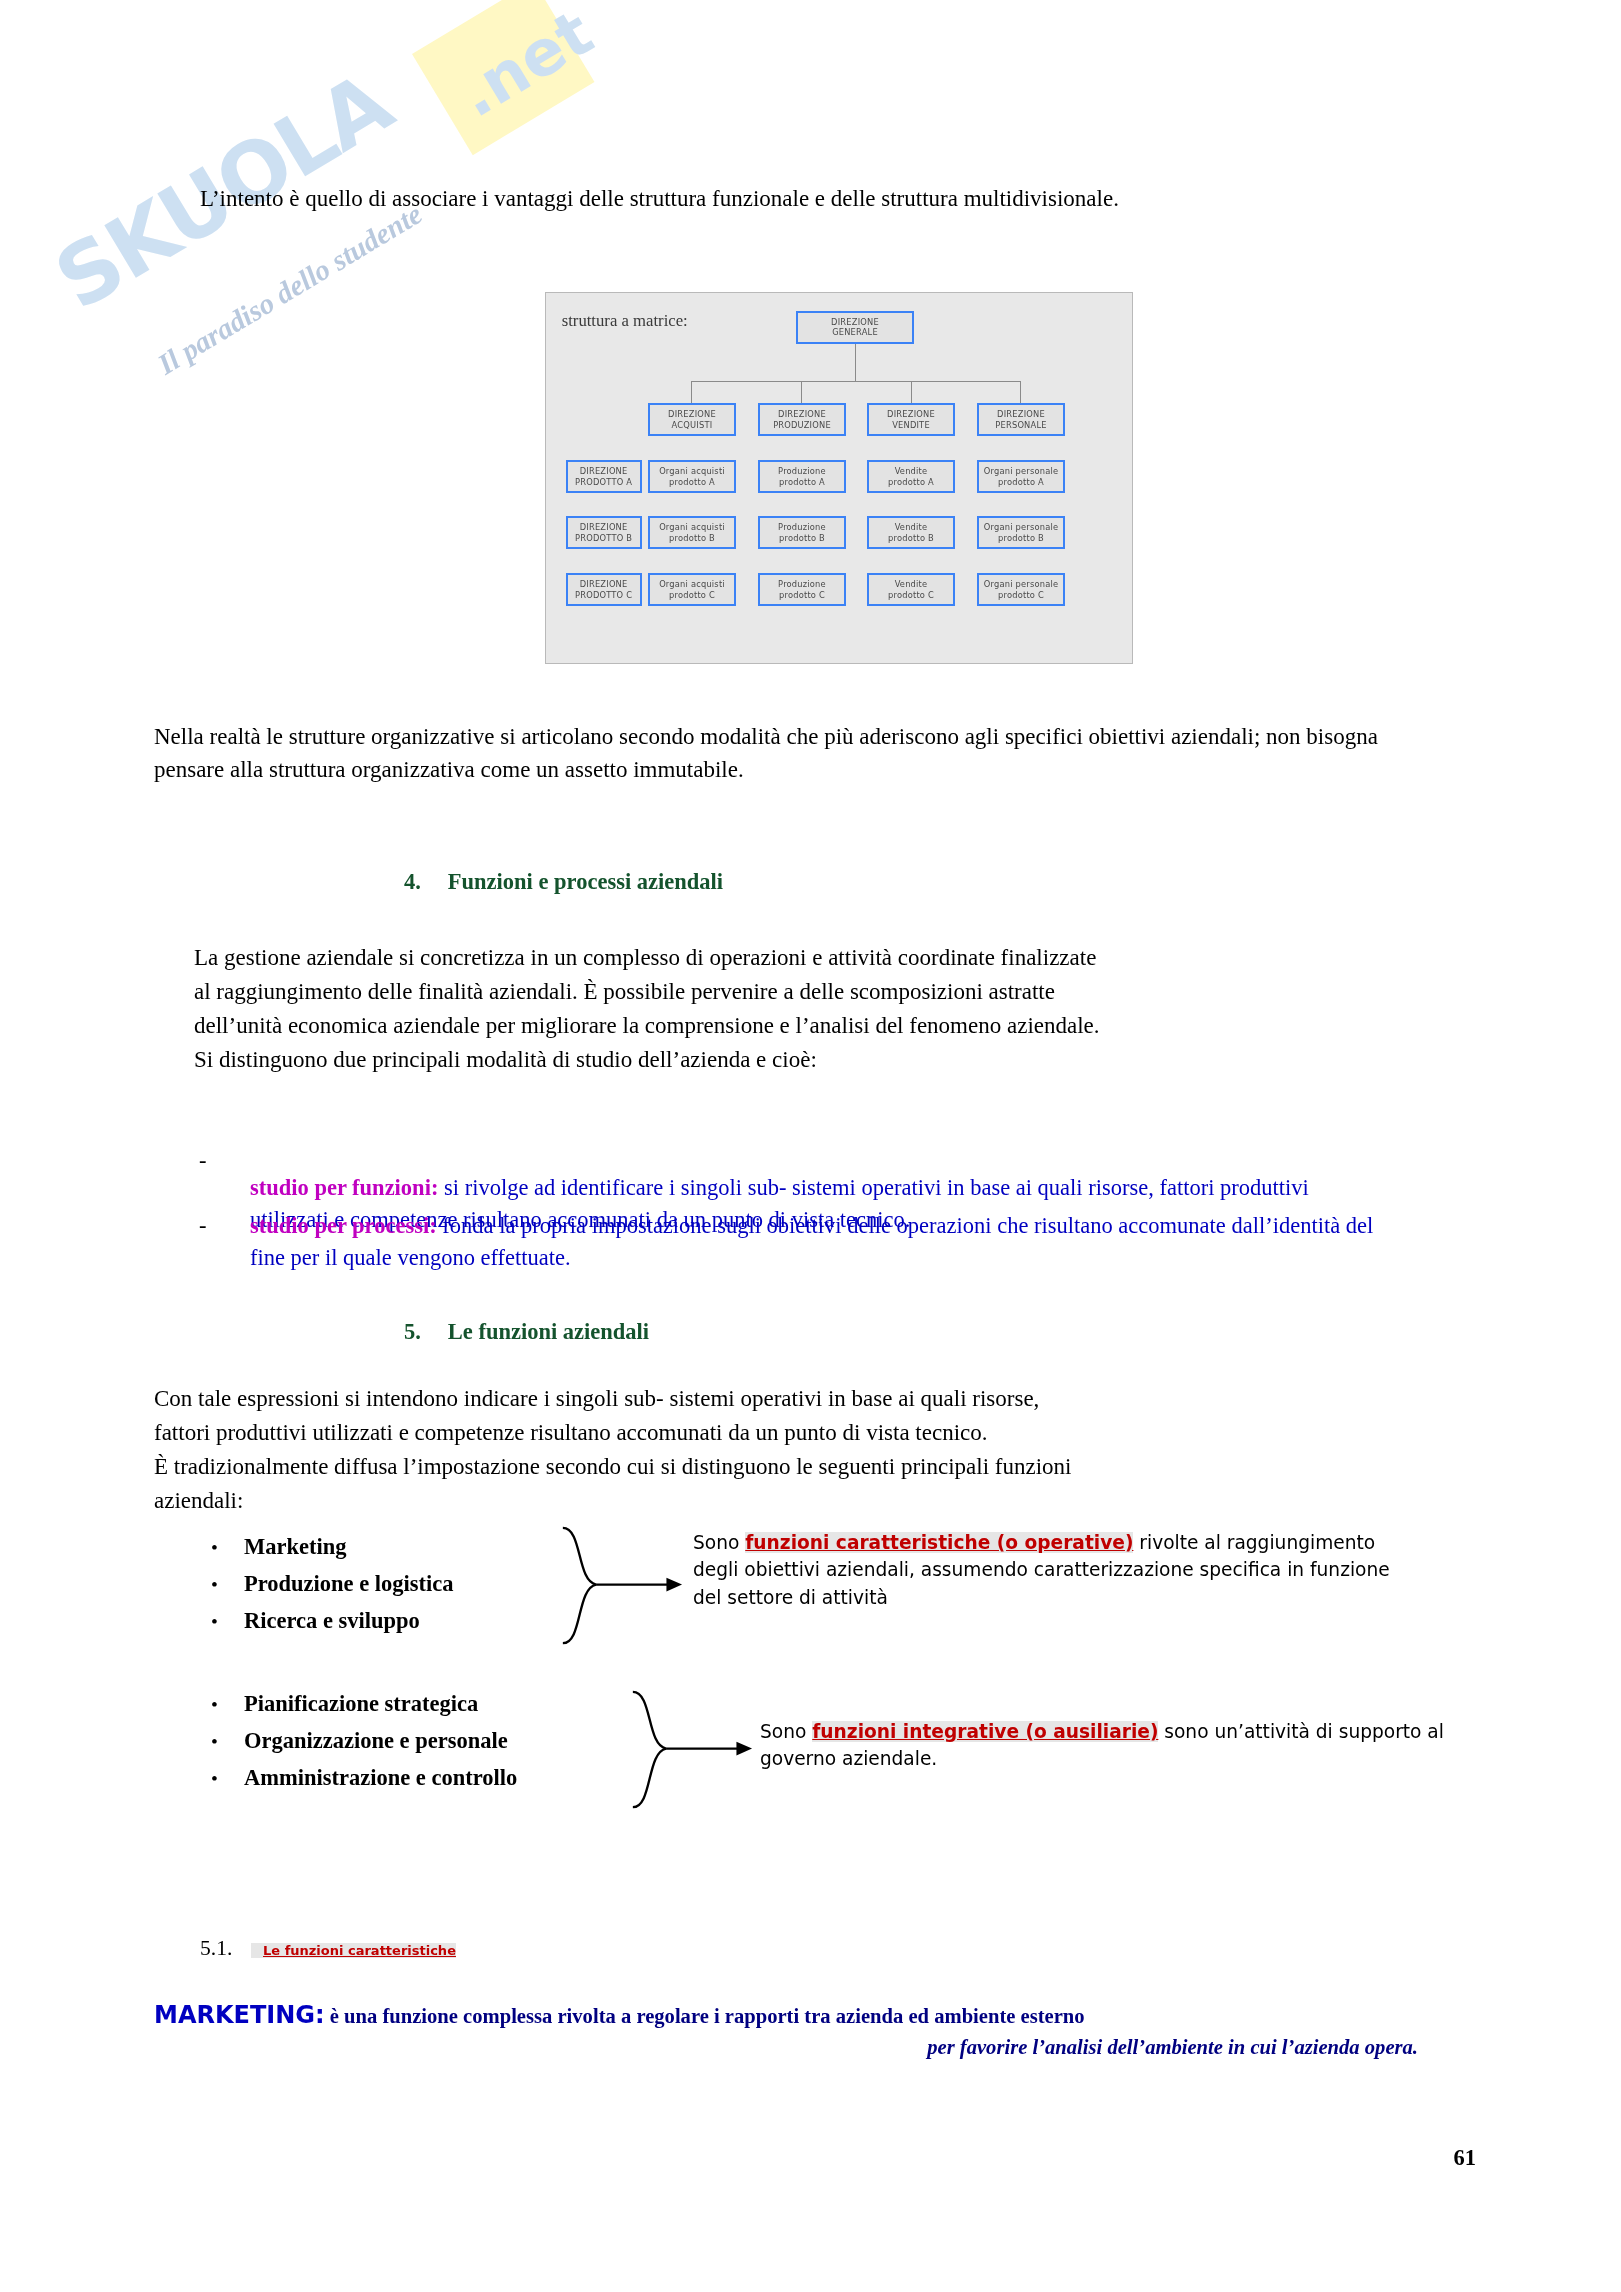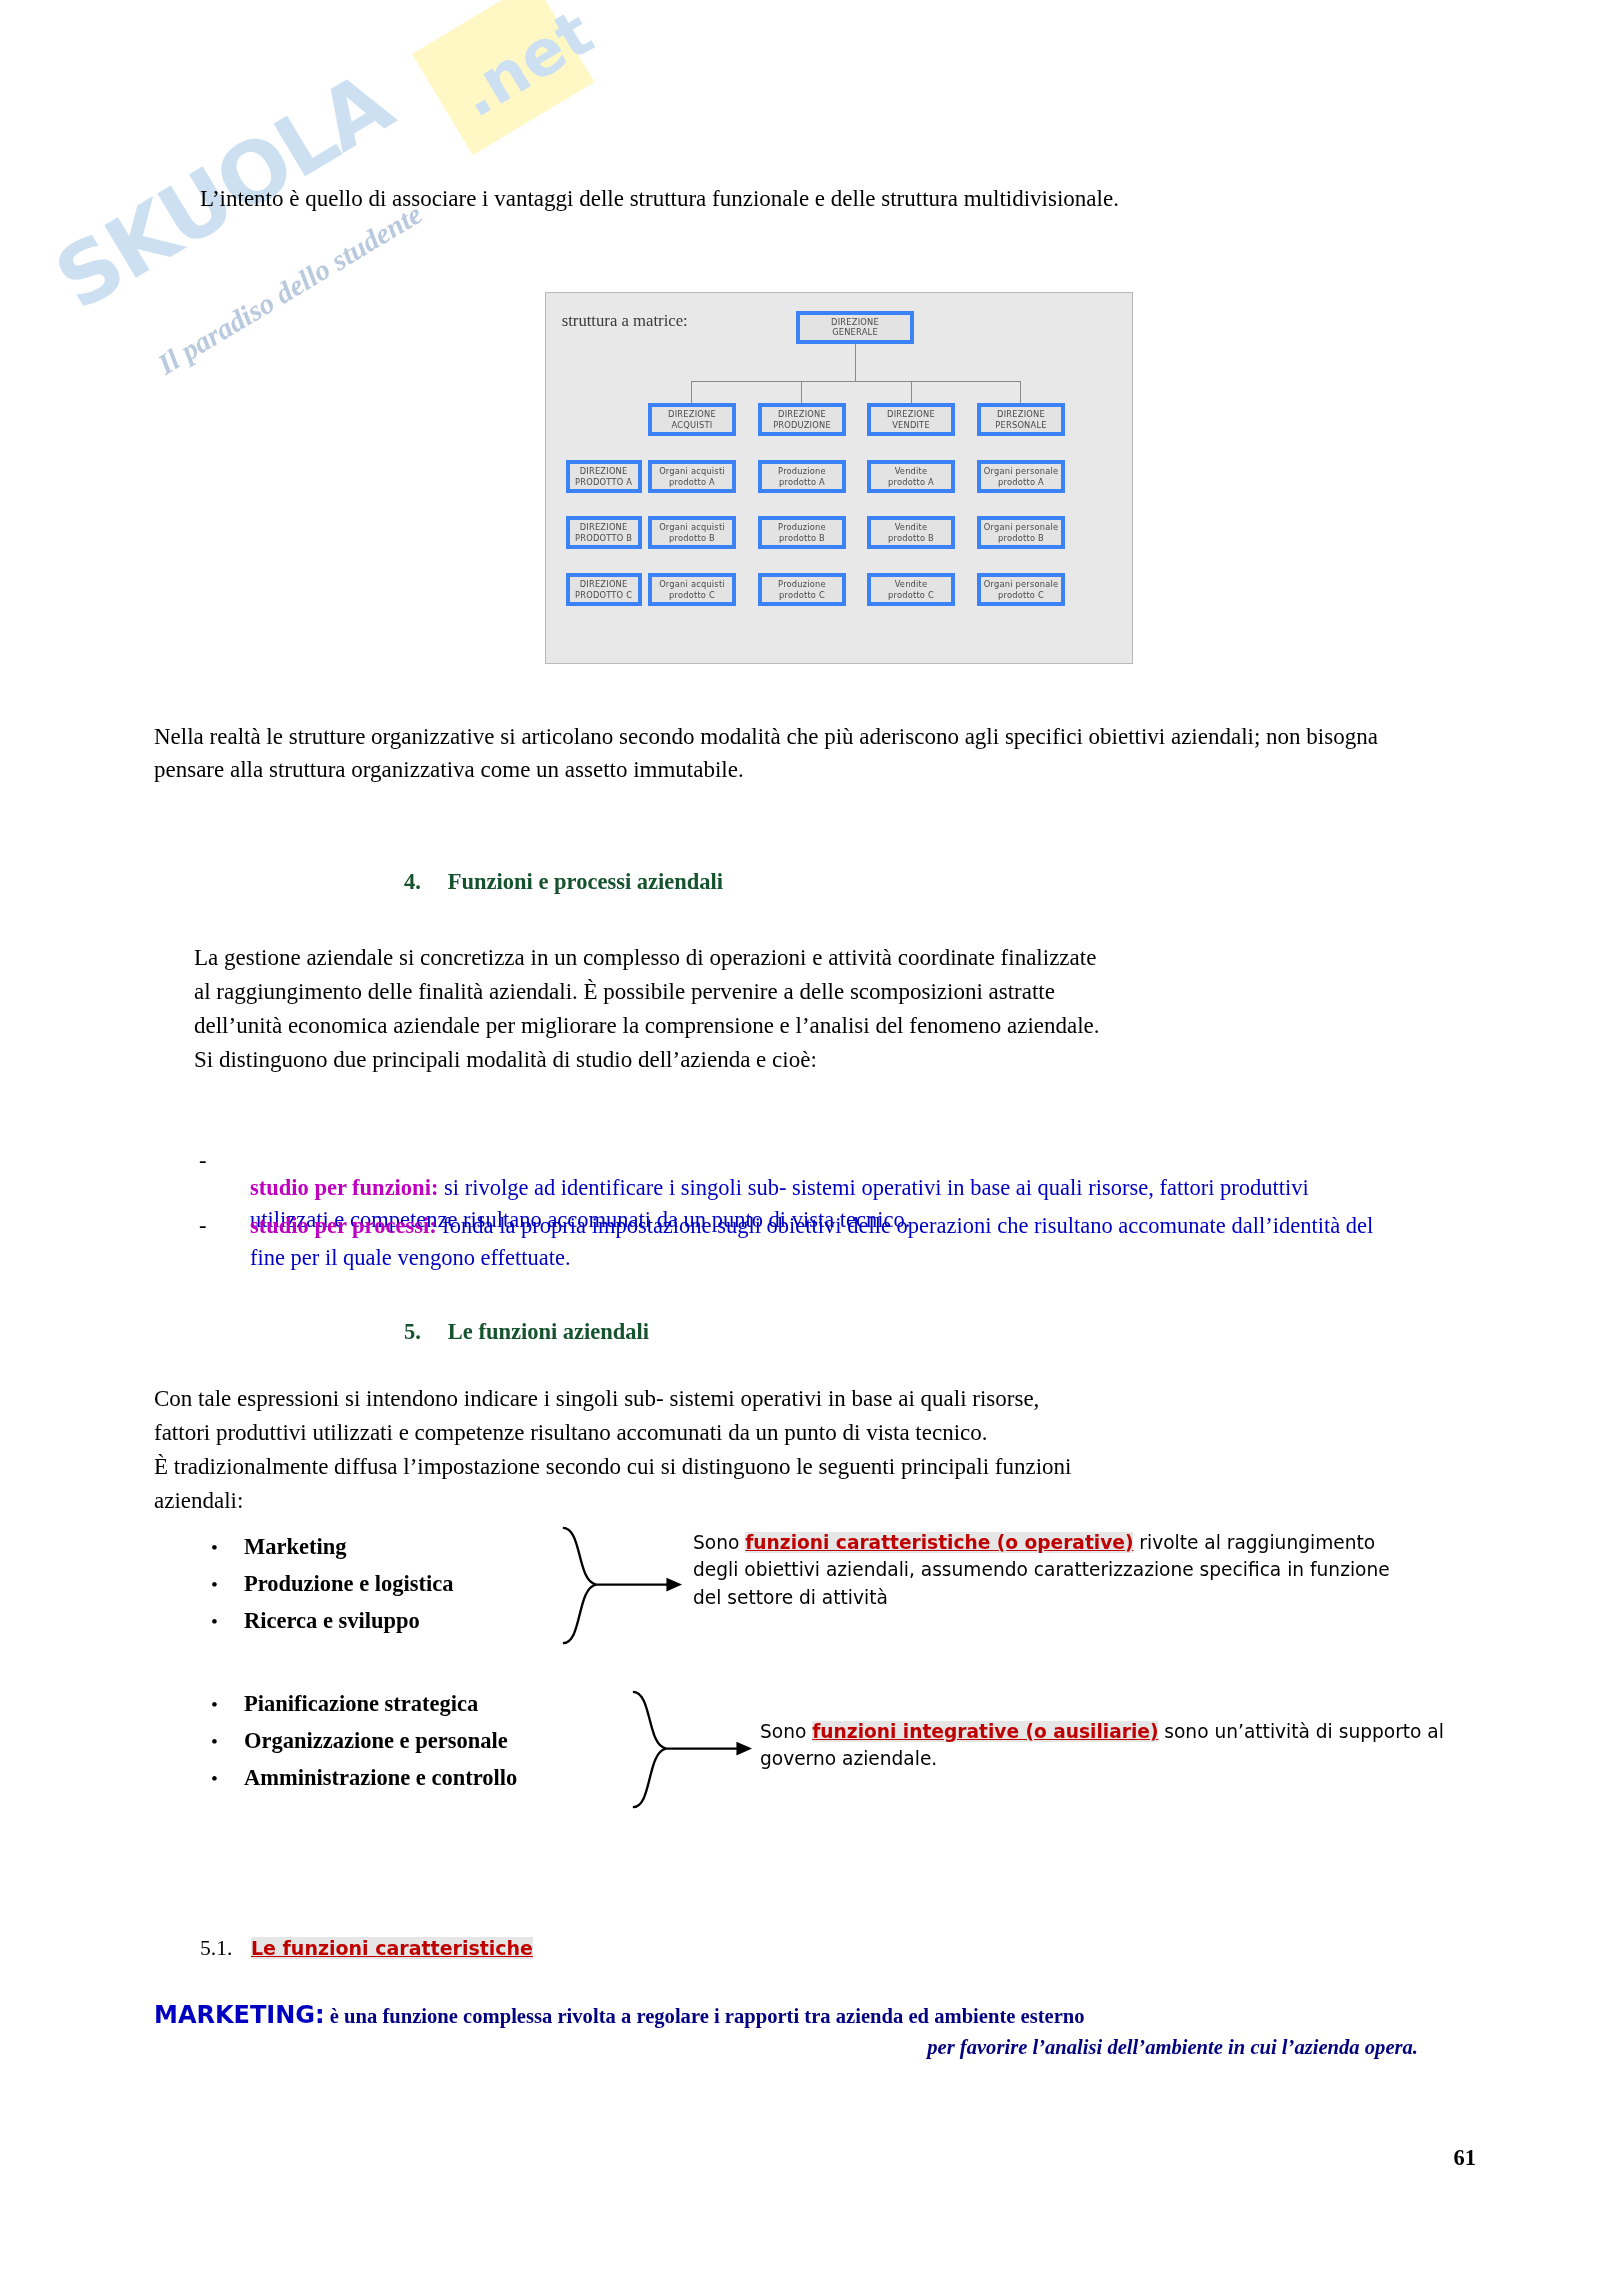--- a/index.html
+++ b/index.html
@@ -106,21 +106,21 @@
     position: absolute;
     left: 15.7px;
     top: 17.6px;
     font-size: 16.7px;
     color: #3a3a3a;
     font-family: "Liberation Serif", serif;
   }
   .fbox {
     position: absolute;
     background: #e3e3e3;
-    border: 4px solid #3b82f6;
+    border: 2px solid #3b82f6;
     box-sizing: border-box;
     font-family: "DejaVu Sans", sans-serif;
     font-size: 8.3px;
     line-height: 10.3px;
     color: #4a4a4a;
     text-align: center;
     display: flex;
     align-items: center;
     justify-content: center;
     padding: 1px;
@@ -177,21 +177,22 @@
   .subhead {
     position: absolute;
     font-size: 21.6px;
   }
   .subhead .u {
     color: #c00000;
     font-weight: bold;
     text-decoration: underline;
     background: #e6e6e6;
     font-family: "DejaVu Sans", sans-serif;
-    font-size: 19px;
+    font-size: 13px;
+    padding-left: 12px;
   }
   .mk-block {
     position: absolute;
     font-family: "Liberation Serif", serif;
     font-weight: bold;
     font-size: 20.6px;
     line-height: 31px;
     color: #000080;
   }
   .mk-label {

